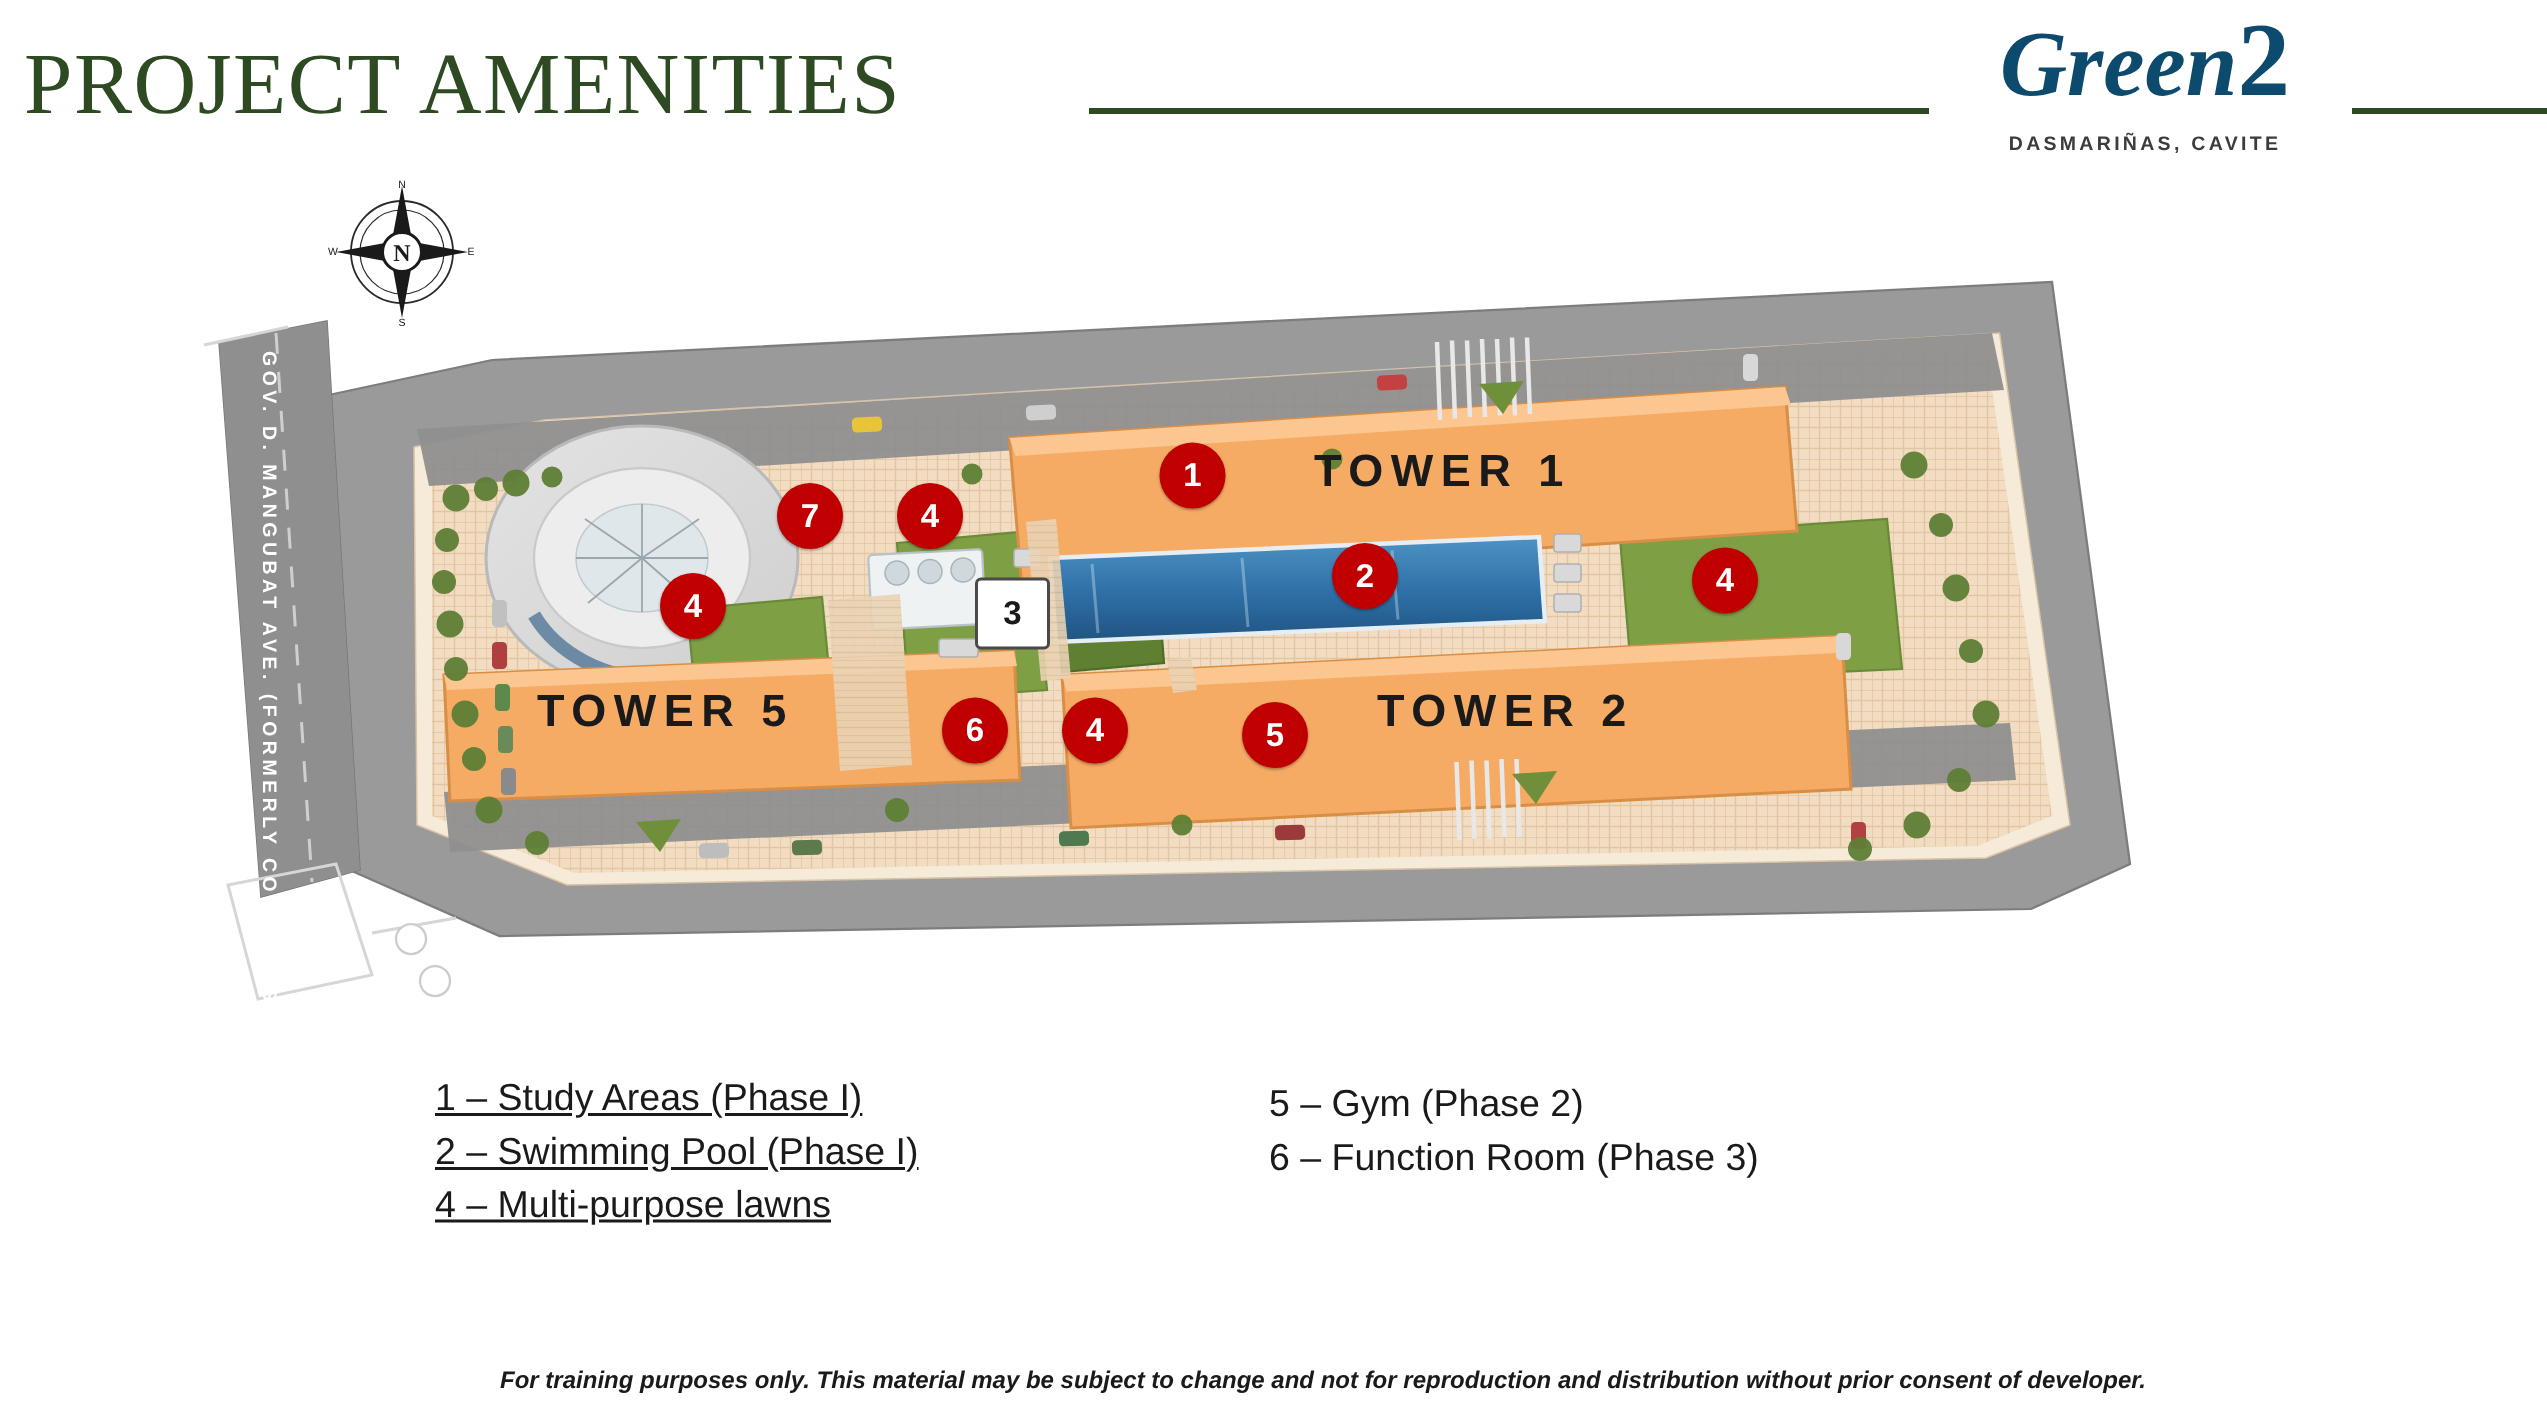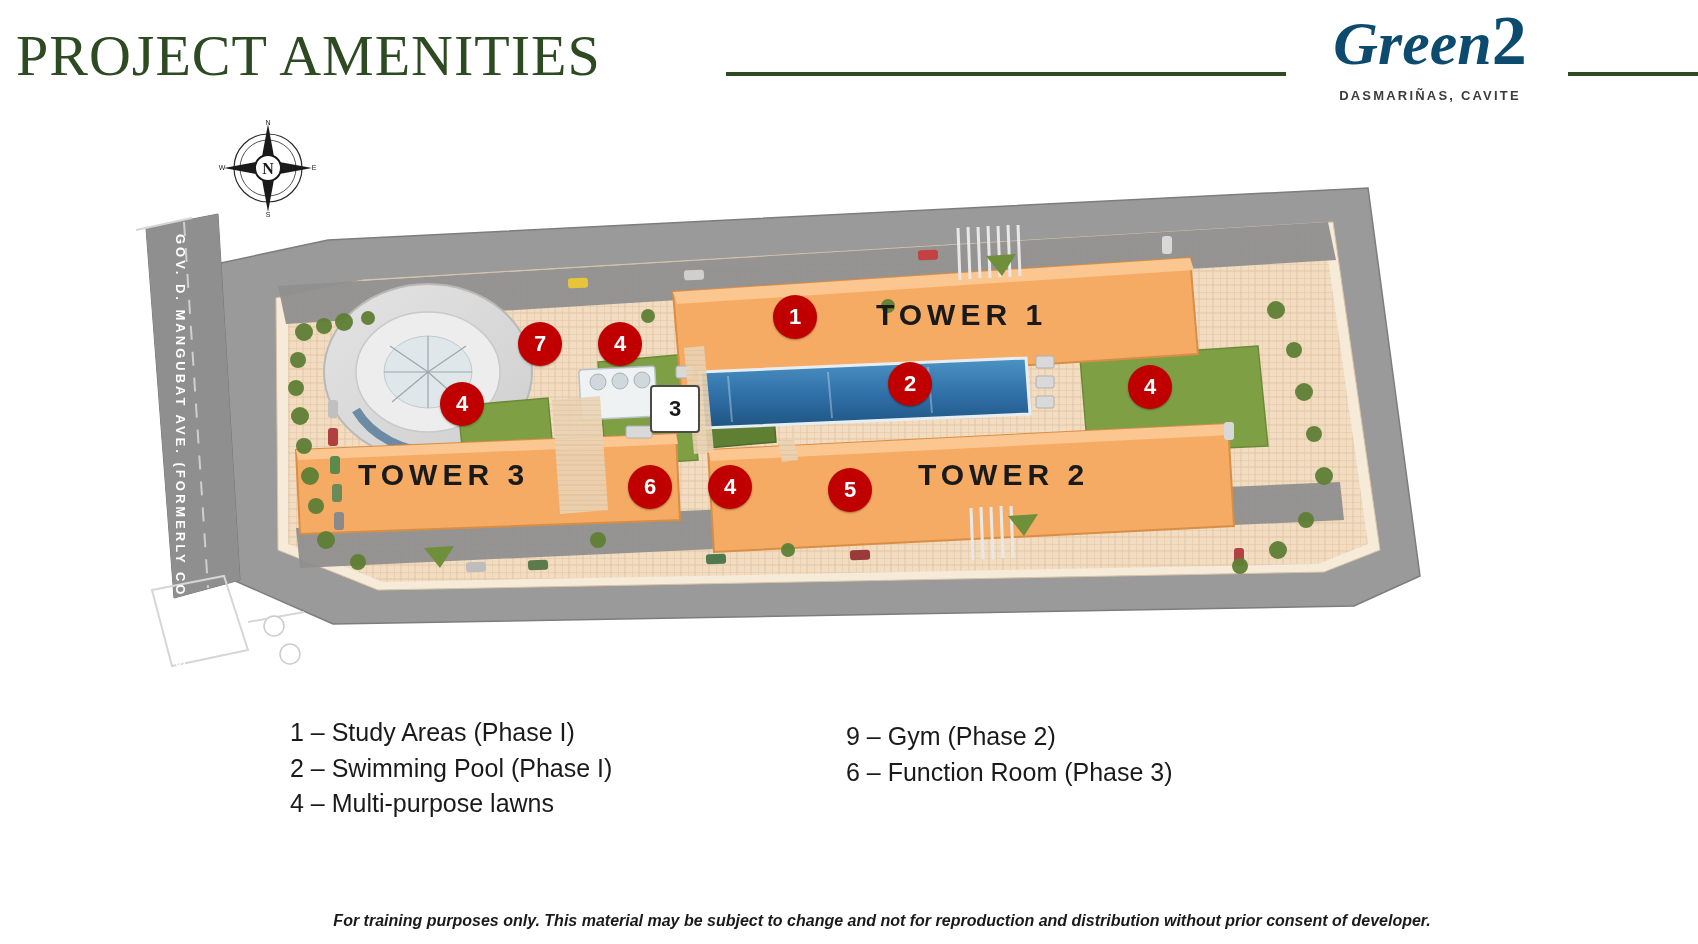--- a/index.html
+++ b/index.html
@@ -150,21 +150,21 @@
     top: 715px;
     left: 290px;
     width: 1200px;
     font-size: 25px;
     color: #1a1a1a;
   }
   .legend-col {
     position: absolute;
     top: 0;
   }
-  .legend-col.left { left: 0; }
+  .legend-col.left { left: 0; text-decoration: underline; }
   .legend-col.right { left: 556px; top: 4px; }
   .legend-item {
     line-height: 1.42;
     white-space: nowrap;
   }
 
   .disclaimer {
     position: absolute;
     top: 912px;
     left: 0;
@@ -380,39 +380,39 @@
     <text x="50" y="7" text-anchor="middle" font-family="Liberation Sans, sans-serif" font-size="7" fill="#1a1a1a">N</text>
     <text x="96" y="52" text-anchor="middle" font-family="Liberation Sans, sans-serif" font-size="7" fill="#1a1a1a">E</text>
     <text x="50" y="99" text-anchor="middle" font-family="Liberation Sans, sans-serif" font-size="7" fill="#1a1a1a">S</text>
     <text x="4" y="52" text-anchor="middle" font-family="Liberation Sans, sans-serif" font-size="7" fill="#1a1a1a">W</text>
   </svg>
 
   <div class="road-label" style="left:42px;top:124px;height:330px;">GOV. D. MANGUBAT AVE. (FORMERLY CONGRESSIONAL ROAD)</div>
 
   <div class="tower-label" style="left:748px;top:188px;">TOWER 1</div>
   <div class="tower-label" style="left:790px;top:348px;">TOWER 2</div>
-  <div class="tower-label" style="left:230px;top:348px;">TOWER 3</div>
+  <div class="tower-label" style="left:230px;top:348px;">TOWER 5</div>
 
   <div class="marker" style="left:645px;top:185px;">1</div>
   <div class="marker" style="left:312px;top:272px;">4</div>
   <div class="marker" style="left:390px;top:212px;">7</div>
   <div class="marker" style="left:470px;top:212px;">4</div>
   <div class="marker sq" style="left:522px;top:275px;">3</div>
   <div class="marker" style="left:760px;top:252px;">2</div>
   <div class="marker" style="left:1000px;top:255px;">4</div>
   <div class="marker" style="left:500px;top:355px;">6</div>
   <div class="marker" style="left:580px;top:355px;">4</div>
   <div class="marker" style="left:700px;top:358px;">5</div>
 </div>
 
 <div class="legend">
   <div class="legend-col left">
     <div class="legend-item">1 – Study Areas (Phase I)</div>
     <div class="legend-item">2 – Swimming Pool (Phase I)</div>
     <div class="legend-item">4 – Multi-purpose lawns</div>
   </div>
   <div class="legend-col right">
-    <div class="legend-item">9 – Gym (Phase 2)</div>
+    <div class="legend-item">5 – Gym (Phase 2)</div>
     <div class="legend-item">6 – Function Room (Phase 3)</div>
   </div>
 </div>
 
 <div class="disclaimer">For training purposes only. This material may be subject to change and not for reproduction and distribution without prior consent of developer.</div>
 
 </body></html>

